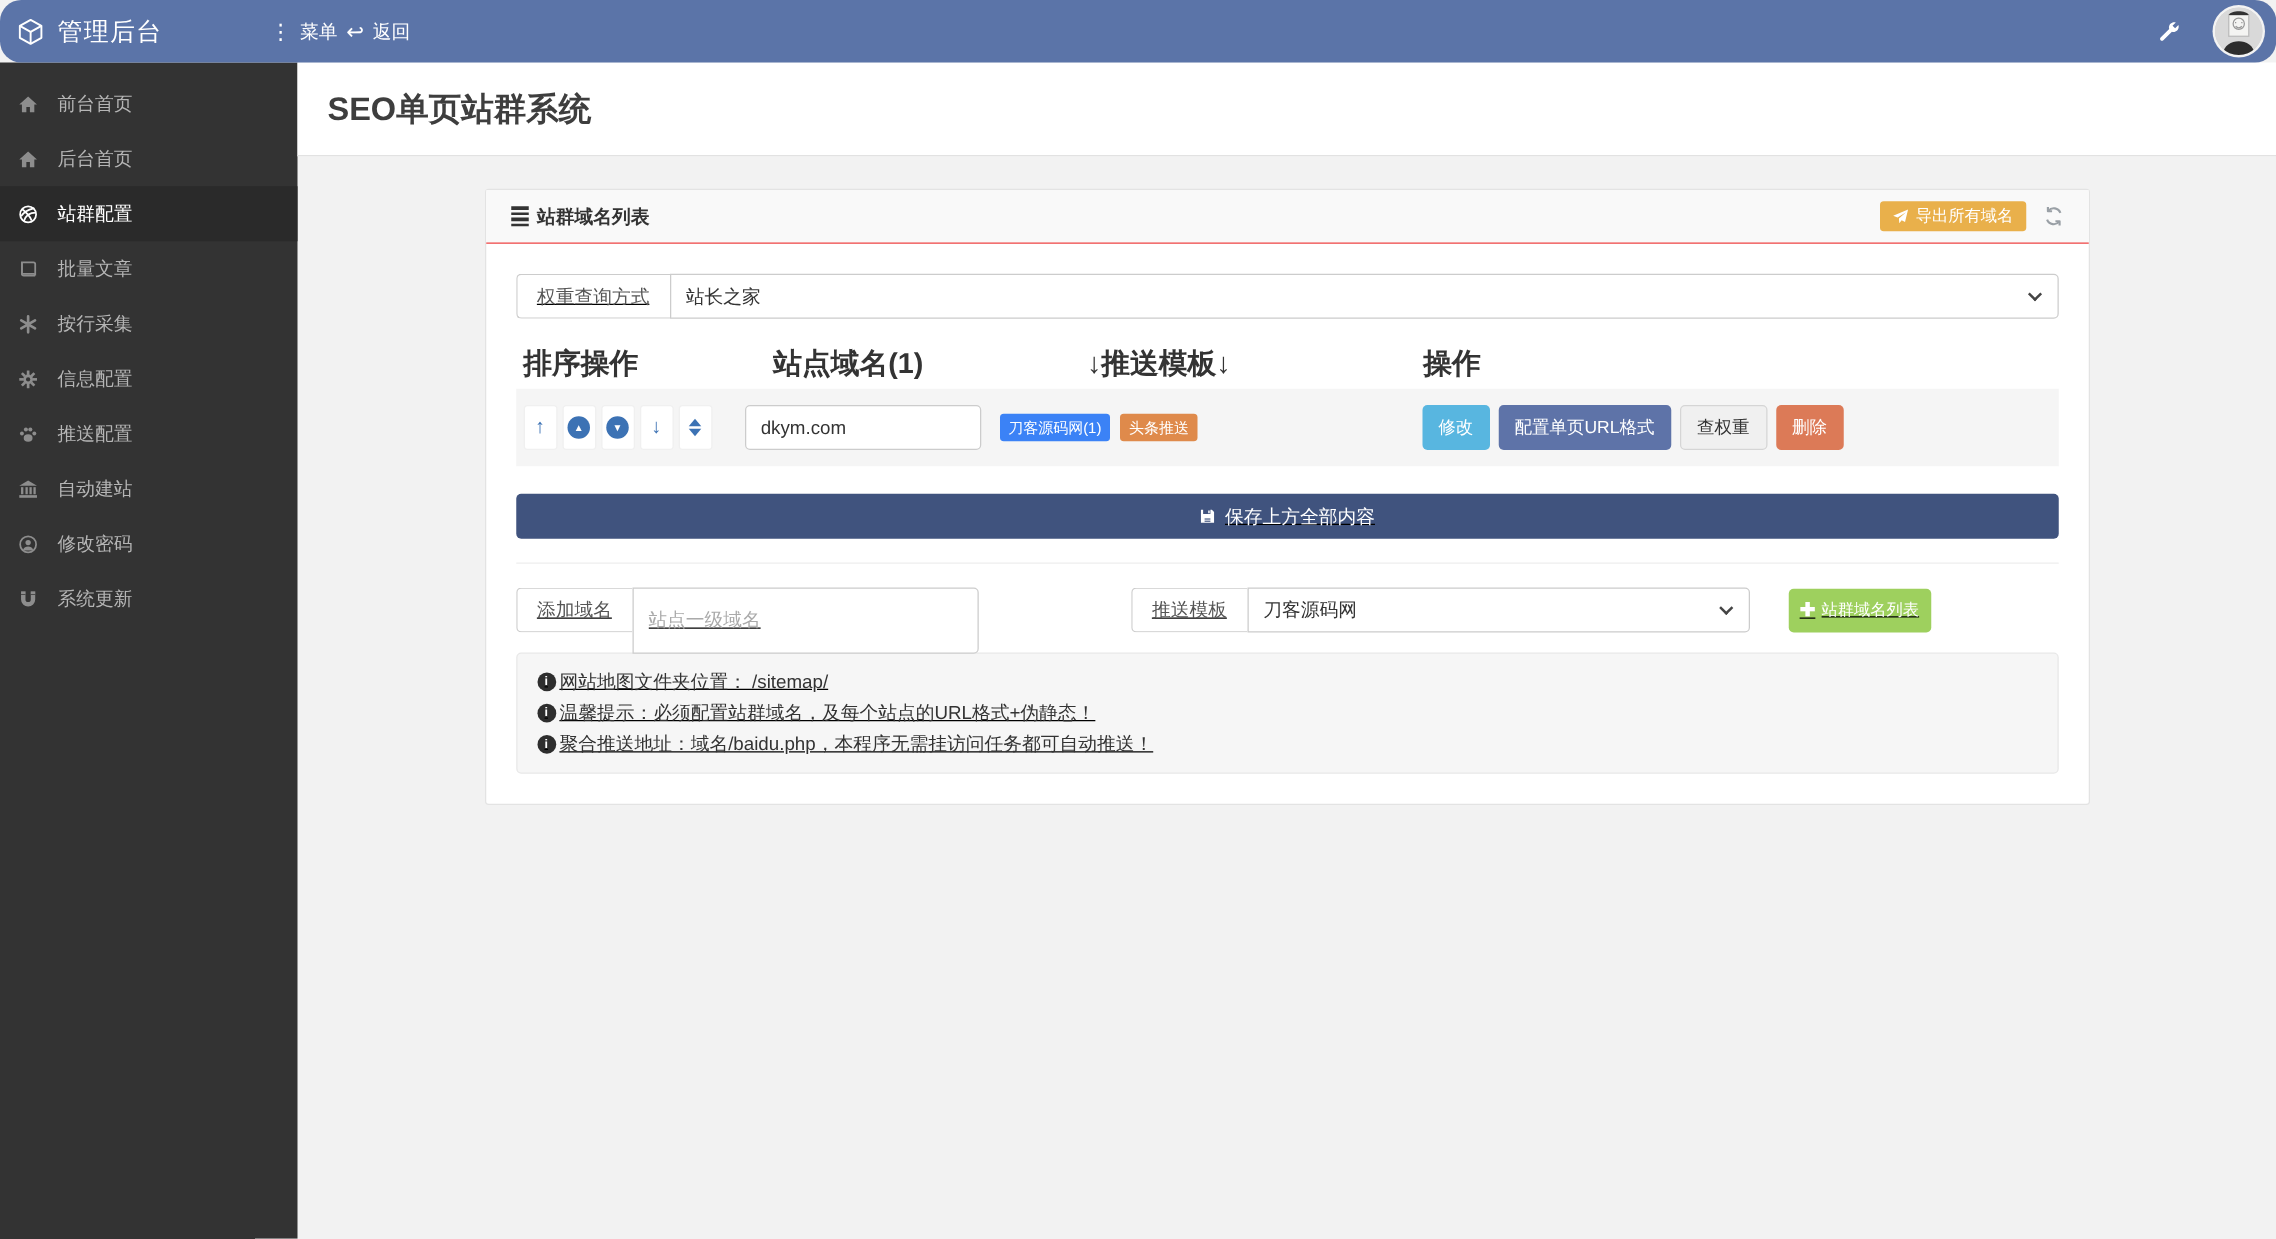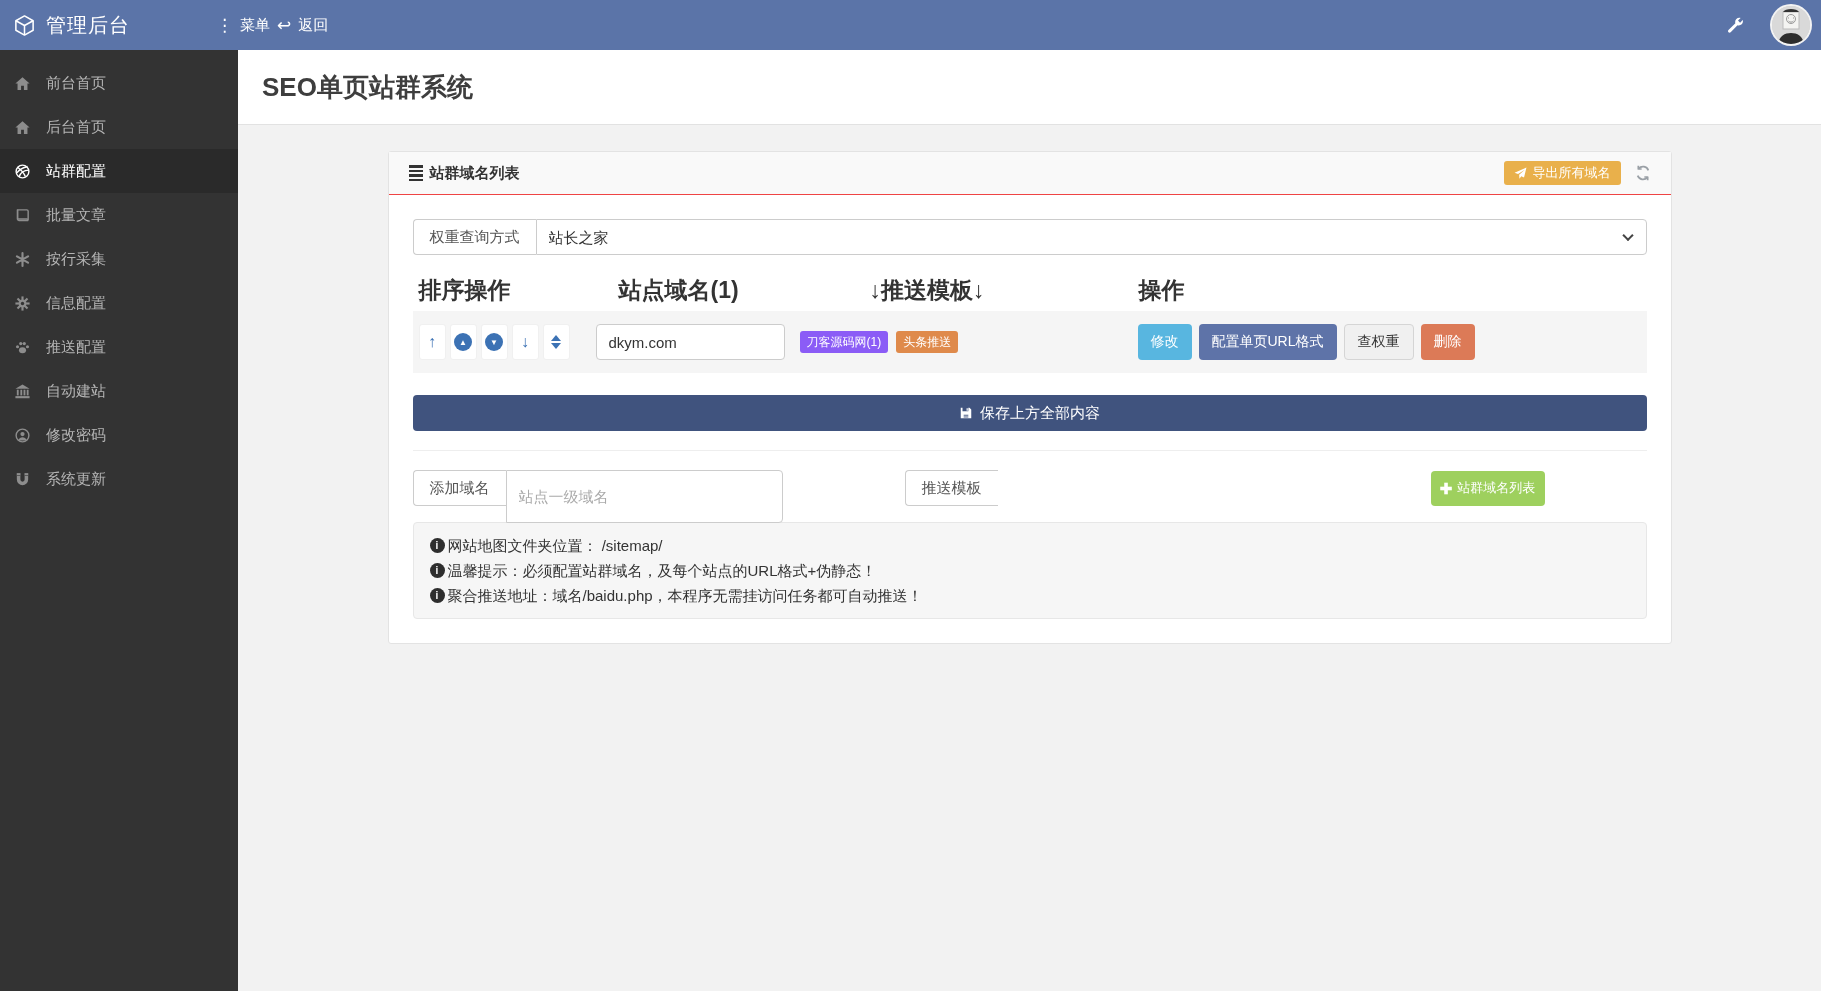--- a/index.html
+++ b/index.html
@@ -1,21 +1,21 @@
 <!DOCTYPE html>
 <html><head>
 <meta charset="utf-8">
 <style>
   * { margin:0; padding:0; box-sizing:border-box; }
   html,body { width:1821px; height:991px; overflow:hidden; }
   body { font-family:"Liberation Sans","DejaVu Sans",sans-serif; background:#f2f2f2; position:relative; }
 
   
   .navbar { position:absolute; top:0; left:0; width:1821px; height:50px; background:#5b74a8; z-index:30;
-            display:flex; align-items:center; }
+            display:flex; align-items:center;border-radius:17px; }
   .brand { display:flex; align-items:center; gap:10px; padding-left:13px; width:205px; }
   .brand-text { color:#fff; font-size:20px; letter-spacing:1px; }
   .nav-item { display:flex; align-items:center; gap:7px; color:#fff; font-size:15px; cursor:pointer; }
   .nav-menu { position:absolute; left:216px; top:0; height:50px; }
   .nav-back { position:absolute; left:277px; top:0; height:50px; }
   .nav-glyph { font-size:17px; line-height:1; }
   .nav-right { position:absolute; right:0; top:0; height:50px; display:flex; align-items:center; }
   .wrench { margin-right:26px; display:flex; cursor:pointer; }
   .avatar { width:42px; height:42px; border-radius:50%; border:2px solid rgba(255,255,255,.75);
             overflow:hidden; margin-right:9px; background:#cfcfcf; }
@@ -36,21 +36,21 @@
   
   .panel { width:1284px; margin:26px auto 0; background:#fff; border:1px solid #e3e3e3; border-radius:3px; }
   .panel-head { height:43px; background:#f9f9f9; border-bottom:1px solid #ef4444;
                 display:flex; align-items:center; padding:0 20px; }
   .panel-title { font-size:15px; font-weight:bold; color:#333; display:flex; align-items:center; gap:4px; }
   .head-right { margin-left:auto; display:flex; align-items:center; gap:14px; }
   .btn-export { height:24px; background:#e9b04b; color:#fff; font-size:13px; border:none; border-radius:3px;
                 padding:0 10px; display:flex; align-items:center; gap:6px; cursor:pointer; }
   .refresh { display:flex; cursor:pointer; }
 
-  .panel-body { padding:24px; }
+  .panel-body { padding:24px;text-decoration:underline; }
 
   .igroup { display:flex; height:36px; }
   .iaddon { background:#fff; border:1px solid #ccc; border-right:none; border-radius:4px 0 0 4px;
             font-size:15px; color:#555; display:flex; align-items:center; padding:0 16px; white-space:nowrap; }
   .sel-wrap { position:relative; flex:1; }
   .sel { width:100%; height:36px; appearance:none; -webkit-appearance:none; border:1px solid #ccc;
          border-radius:0 4px 4px 0; background:#fff; font-size:15px; color:#333; padding:0 30px 0 12px;
          font-family:"Liberation Sans","DejaVu Sans",sans-serif; }
   .caret { position:absolute; right:15px; top:50%; width:8px; height:8px; border-right:2px solid #444;
            border-bottom:2px solid #444; transform:translateY(-70%) rotate(45deg); pointer-events:none; }
@@ -67,21 +67,21 @@
                   display:flex; align-items:center; justify-content:center; font-size:8px; }
   .updown { display:flex; flex-direction:column; gap:2px; align-items:center; }
   .tri-up { width:0; height:0; border-left:5px solid transparent; border-right:5px solid transparent; border-bottom:6px solid #3c72b4; }
   .tri-dn { width:0; height:0; border-left:5px solid transparent; border-right:5px solid transparent; border-top:6px solid #3c72b4; }
 
   .domain-input { position:absolute; left:183px; top:13px; width:189px; height:36px; border:1px solid #ccc;
                   border-radius:4px; padding:0 12px; font-size:15px; color:#333;
                   font-family:"Liberation Sans","DejaVu Sans",sans-serif; }
   .badge-group { position:absolute; left:387px; top:20px; display:flex; gap:8px; }
   .badge { height:22px; border-radius:3px; color:#fff; font-size:12px; display:flex; align-items:center; padding:0 7px; }
-  .badge1 { background:#8b5cf6; }
+  .badge1 { background:#3b82f6; }
   .badge2 { background:#df8a4b; }
 
   .act-group { position:absolute; left:725px; top:13px; display:flex; gap:7px; }
   .btn { height:36px; border:none; border-radius:4px; font-size:14px; color:#fff; padding:0 13px; cursor:pointer;
          font-family:"Liberation Sans","DejaVu Sans",sans-serif; }
   .btn-info    { background:#58b6e0; }
   .btn-primary { background:#5e73a8; }
   .btn-default { background:#f0f0f0; color:#333; border:1px solid #d5d5d5; }
   .btn-danger  { background:#dc7a57; }
 
@@ -362,20 +362,26 @@
 
       <hr class="divider">
 
       <div class="form-row">
         <div class="igroup grp-a">
           <span class="iaddon">添加域名</span>
           <input placeholder="站点一级域名" style="">
         </div>
         <div class="igroup grp-b">
           <span class="iaddon">推送模板</span>
+          <span class="sel-wrap">
+            <select class="sel">
+              <option>刀客源码网</option>
+            </select>
+            <span class="caret"></span>
+          </span>
         </div>
         <button class="btn-add">
           <span class="plus">✚</span>
           <span>站群域名列表</span>
         </button>
       </div>
 
       <div class="well">
         <div class="note-line">
           <span class="info-ic">i</span>

